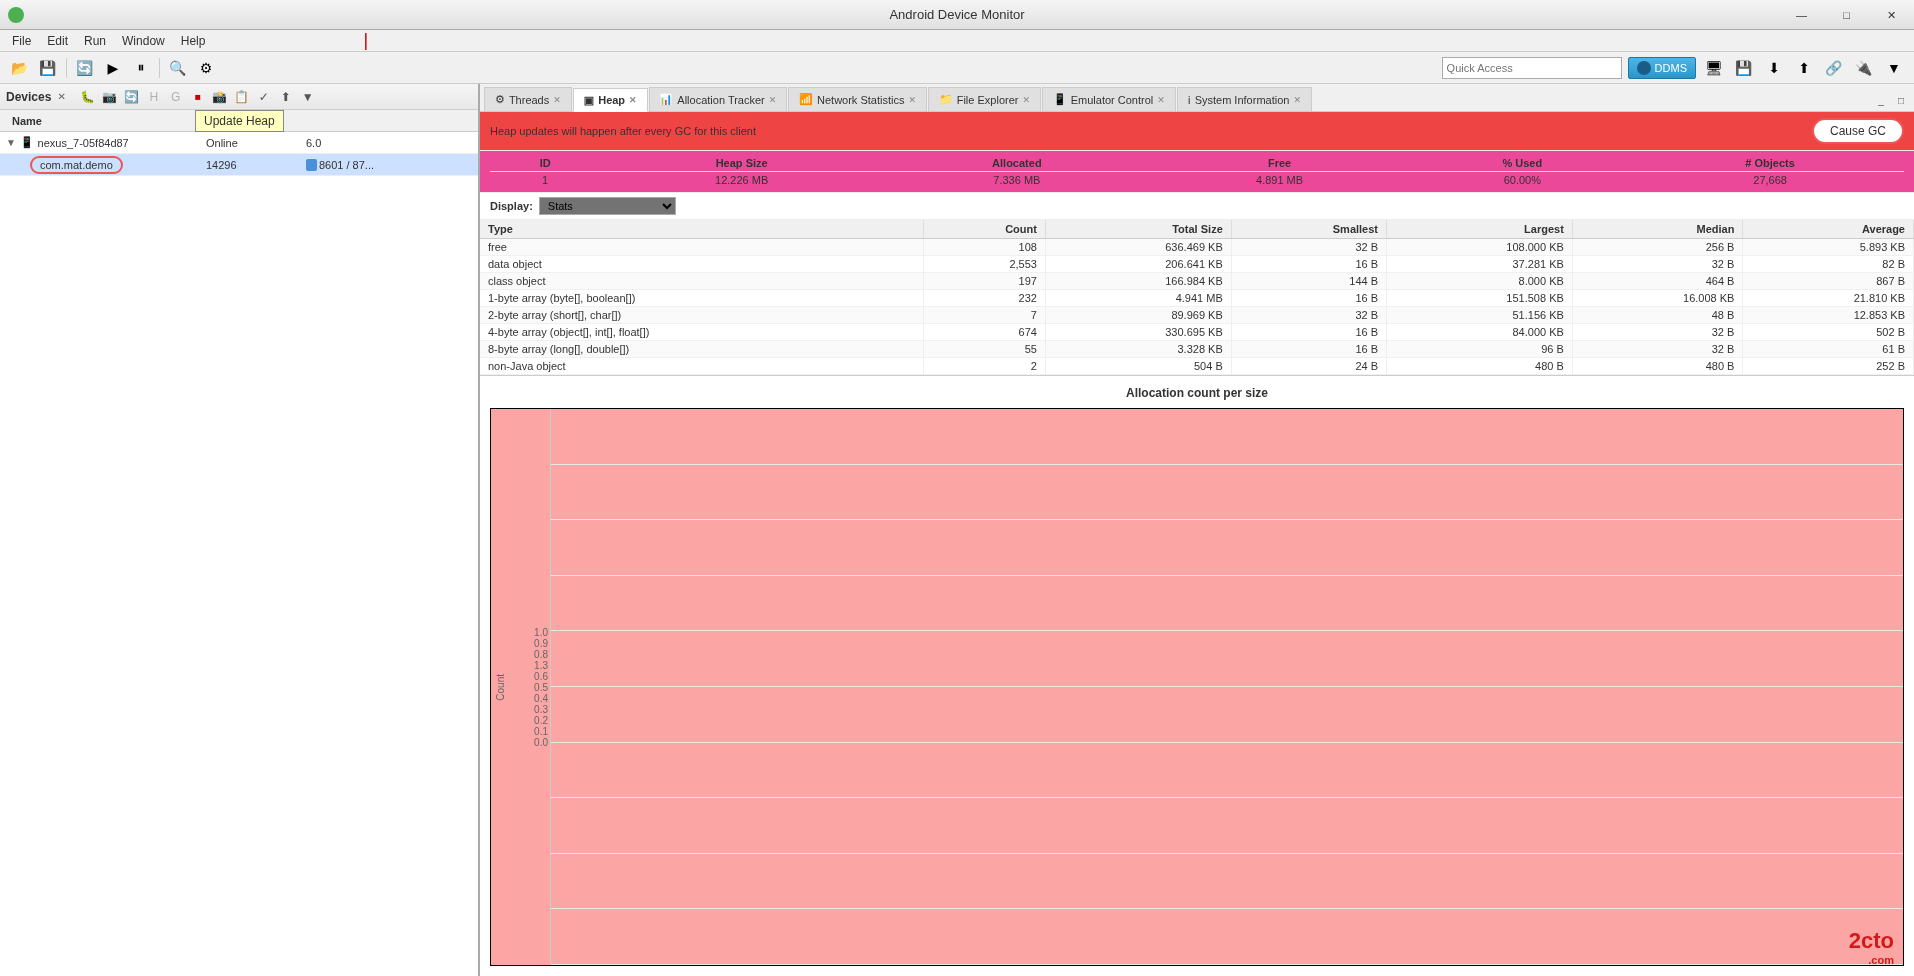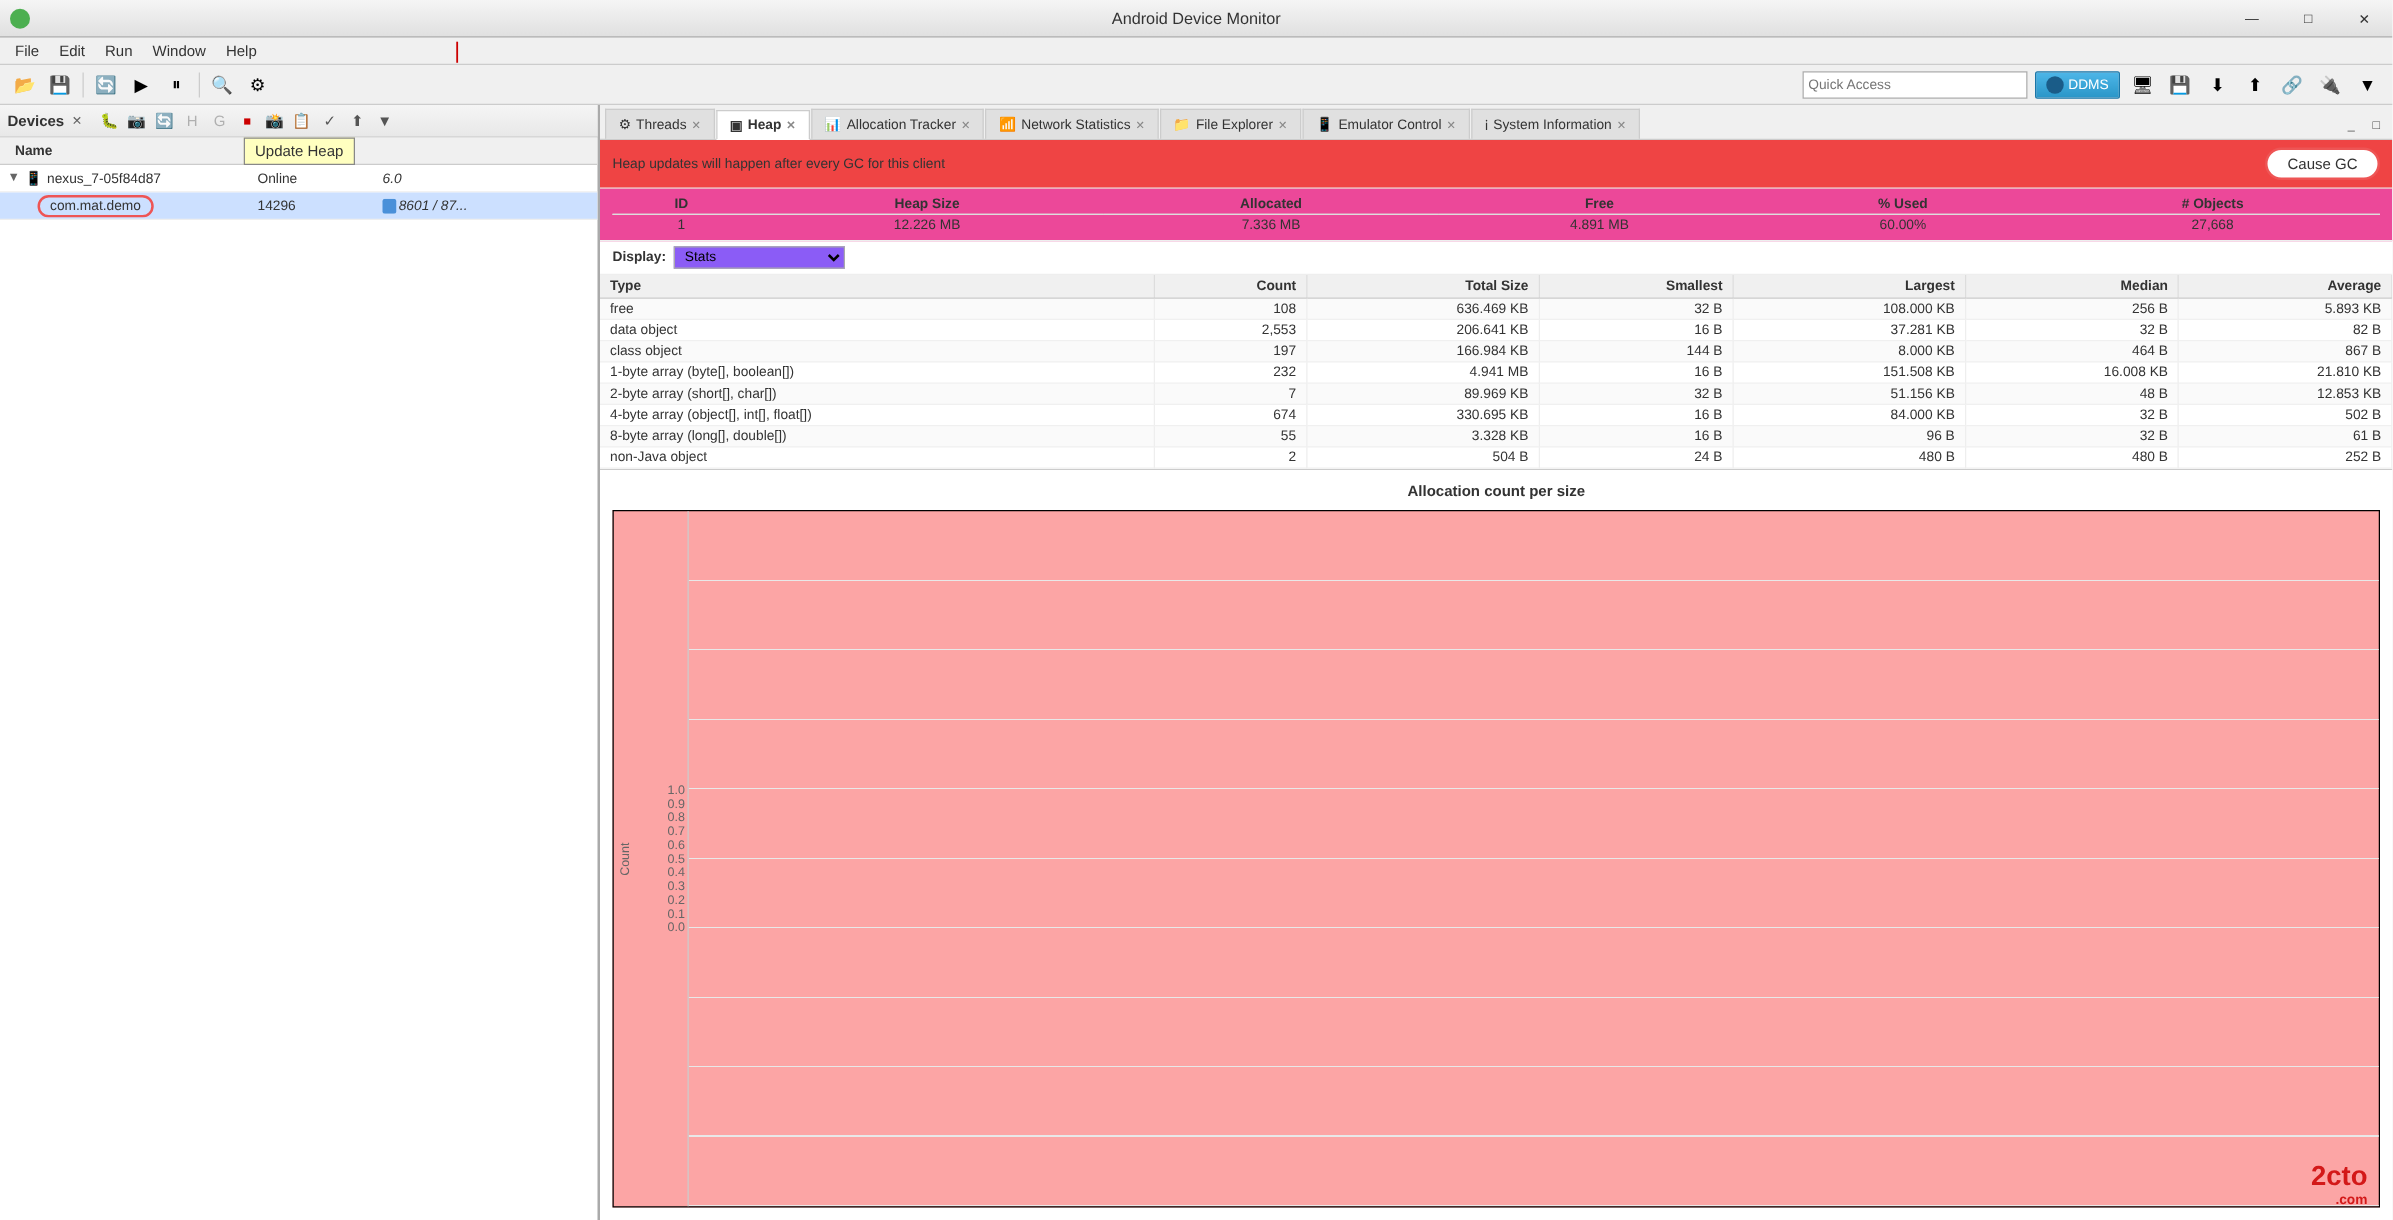--- a/index.html
+++ b/index.html
@@ -226,21 +226,21 @@
     .device-cell {
       padding: 0 6px;
       font-size: 11px;
       color: #333;
       overflow: hidden;
       text-overflow: ellipsis;
       white-space: nowrap;
     }
     .device-cell-name { width: 200px; display: flex; align-items: center; gap: 4px; }
     .device-cell-serial { width: 100px; }
-    .device-cell-api { width: 80px; font-style: italic; }
+    .device-cell-api { width: 80px; }
     .device-cell-debug { width: 80px; }
     .expand-icon { font-size: 10px; color: #666; }
 
     
     .app-label {
       background: transparent;
       border: 2px solid #e55;
       border-radius: 12px;
       padding: 1px 8px;
       font-size: 11px;
@@ -340,21 +340,21 @@
       align-items: center;
       gap: 6px;
       border-bottom: 1px solid #eee;
       font-size: 11px;
     }
     .display-label { color: #333; font-weight: bold; }
     .display-select {
       font-size: 11px;
       padding: 1px 4px;
       border: 1px solid #aaa;
-      background: #8b5cf6;
+      background: #737373;
       cursor: pointer;
     }
 
     
     .data-table {
       width: 100%;
       border-collapse: collapse;
       font-size: 11px;
     }
     .data-table th {
@@ -736,21 +736,21 @@
 
     <div class="chart-area">
       <div class="chart-title">Allocation count per size</div>
       <div class="chart-container">
         <div style="position:relative; display:flex; align-items:center;">
           <div style="writing-mode:vertical-rl; transform:rotate(180deg); font-size:10px; color:#666; padding: 0 4px; white-space:nowrap;">Count</div>
           <div class="chart-y-axis">
             <span>1.0</span>
             <span>0.9</span>
             <span>0.8</span>
-            <span>0.7</span>
+            <span>1.3</span>
             <span>0.6</span>
             <span>0.5</span>
             <span>0.4</span>
             <span>0.3</span>
             <span>0.2</span>
             <span>0.1</span>
             <span>0.0</span>
           </div>
         </div>
         <div class="chart-inner">

